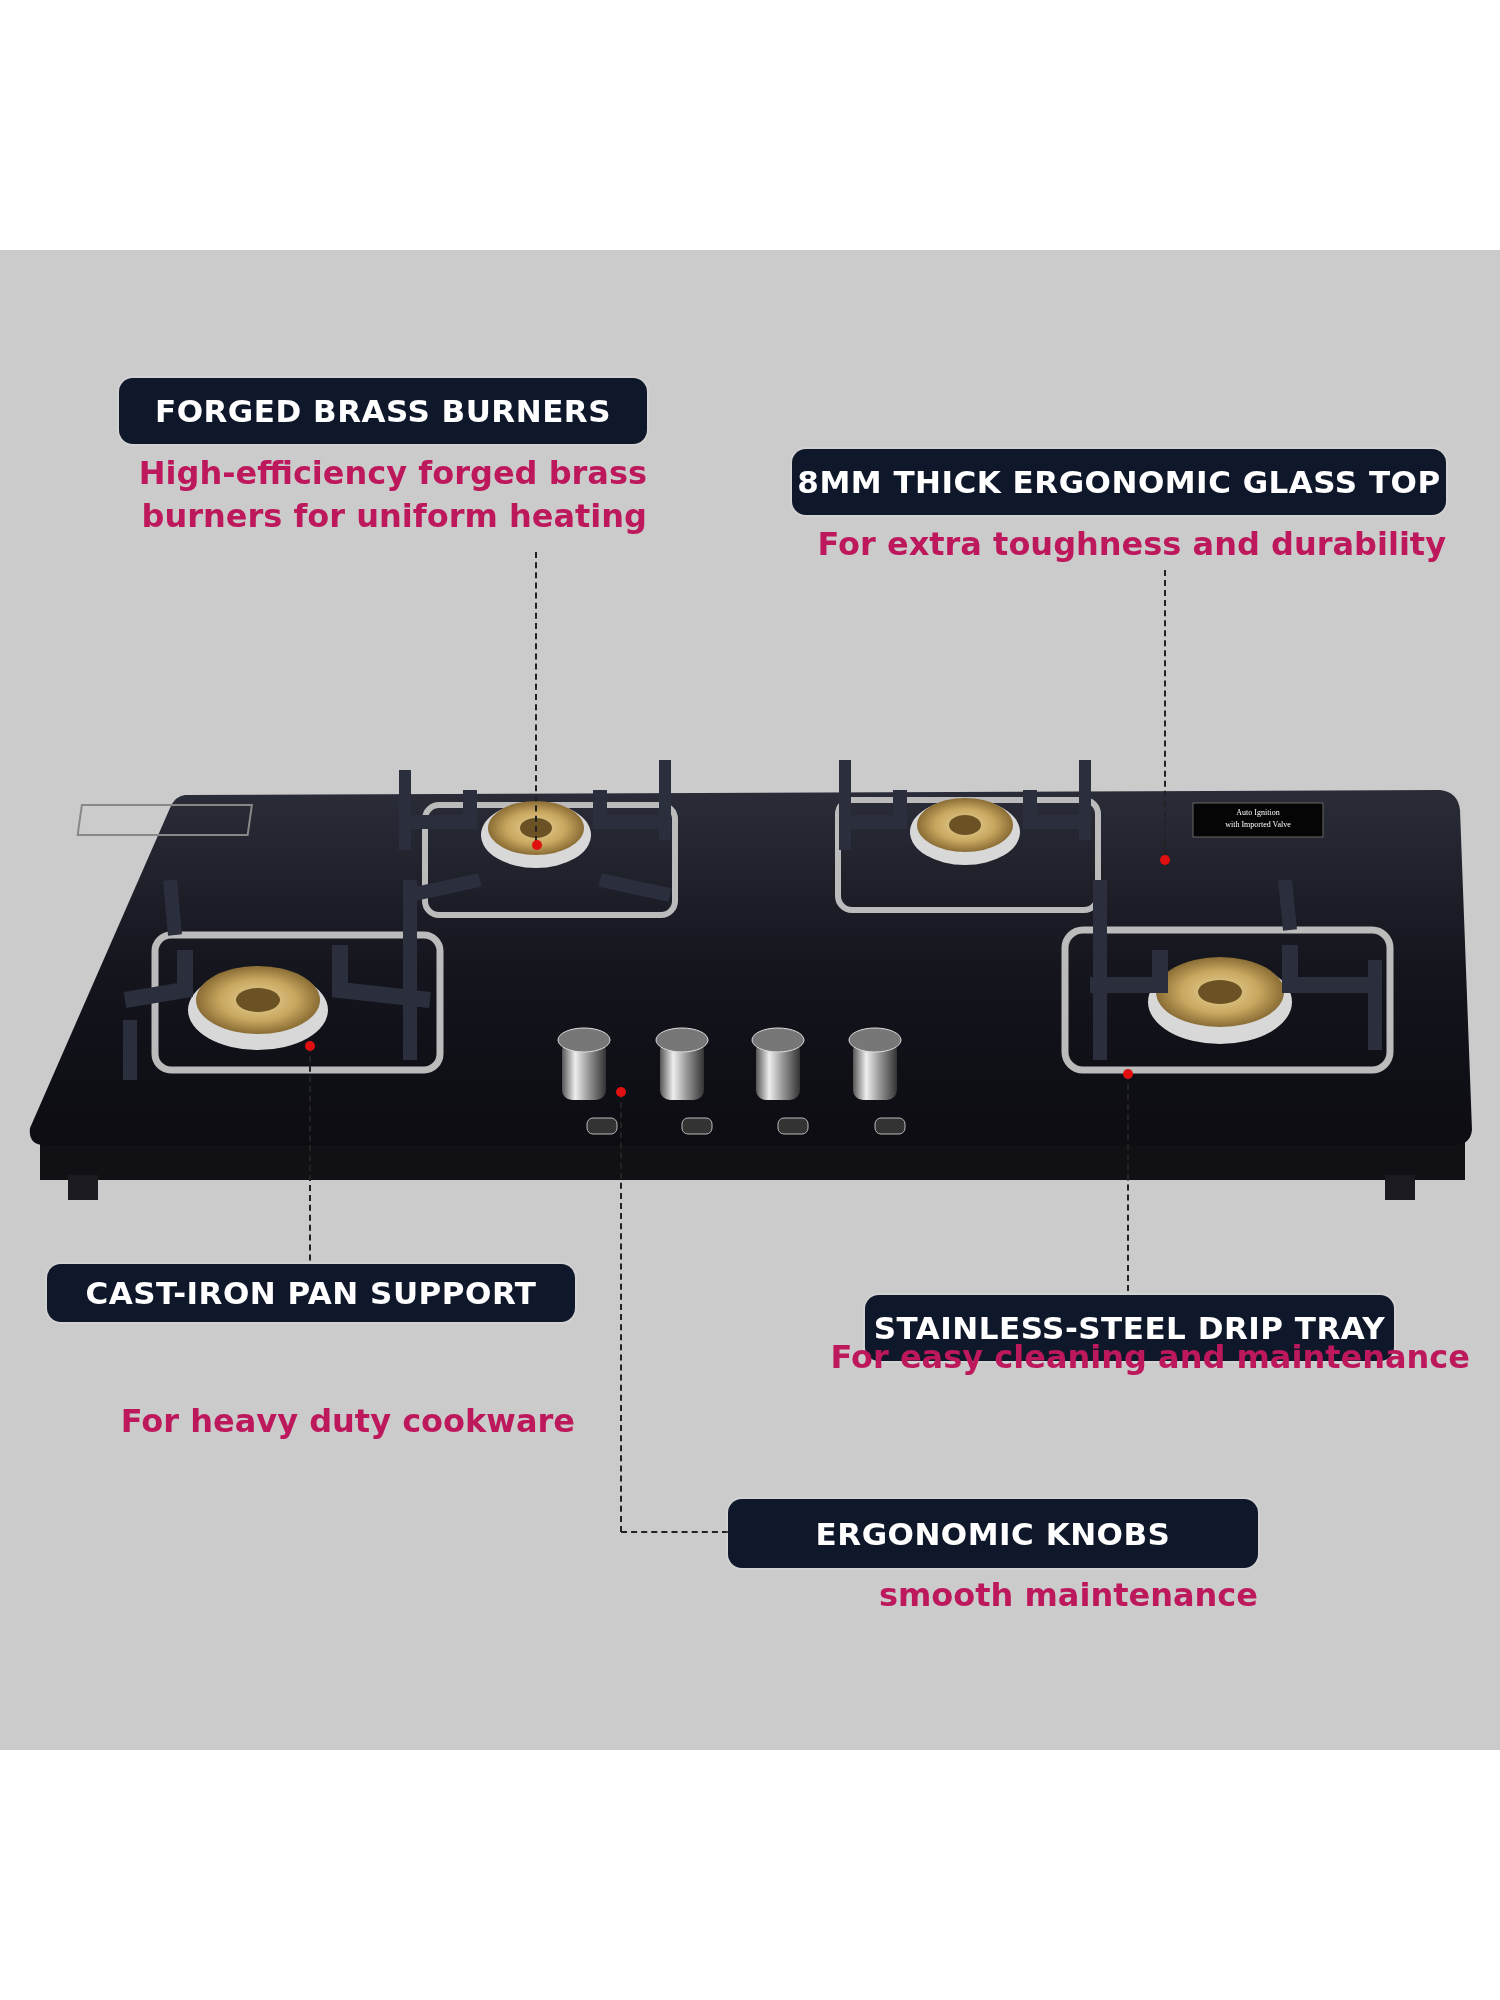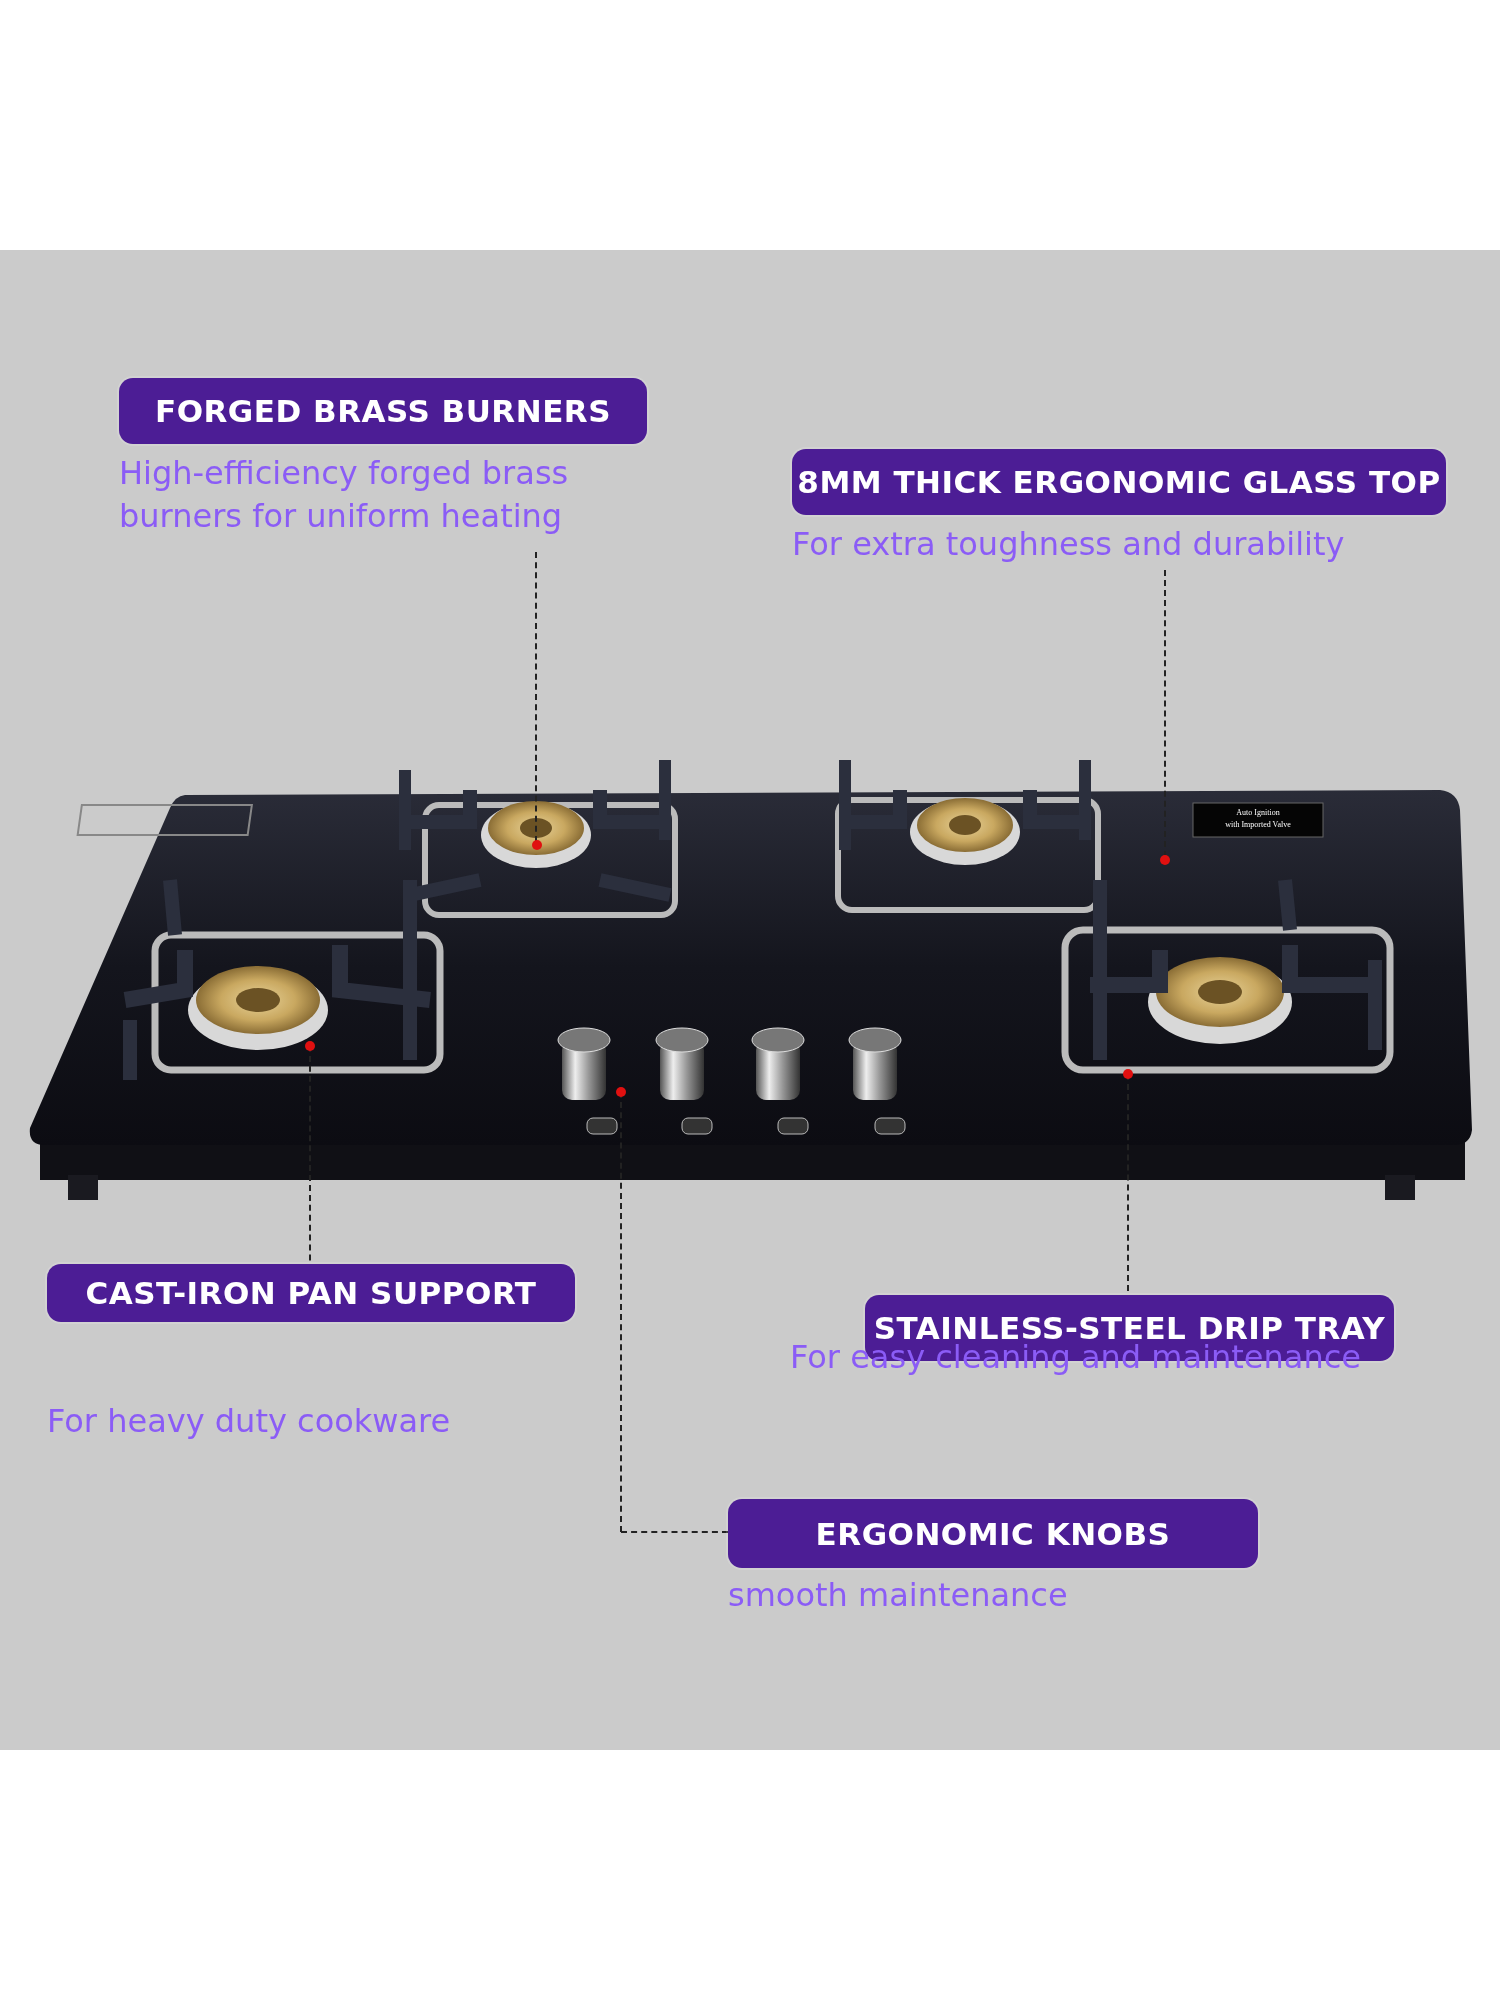--- a/index.html
+++ b/index.html
@@ -1,19 +1,19 @@
 <!DOCTYPE html>
 <html><head>
 <meta charset="utf-8">
 <style>
   html,body{margin:0;padding:0;}
   body{width:1500px;height:2000px;position:relative;background:#ffffff;overflow:hidden;font-family:"DejaVu Sans","Liberation Sans",sans-serif;}
   .band{position:absolute;left:0;top:250px;width:1500px;height:1500px;background:#cbcbcb;}
-  .pill{position:absolute;background:#4c1d95;border-radius:14px;color:#fff;font-weight:bold;font-size:31px;display:flex;align-items:center;justify-content:center;letter-spacing:0.5px;white-space:nowrap;box-shadow:0 0 0 2px rgba(255,255,255,0.15);}
-  .desc{position:absolute;color:#8b5cf6;font-size:32px;text-align:left;line-height:43px;white-space:nowrap;}
+  .pill{position:absolute;background:#0f172a;border-radius:14px;color:#fff;font-weight:bold;font-size:31px;display:flex;align-items:center;justify-content:center;letter-spacing:0.5px;white-space:nowrap;box-shadow:0 0 0 2px rgba(255,255,255,0.15);}
+  .desc{position:absolute;color:#be185d;font-size:32px;text-align:right;line-height:43px;white-space:nowrap;font-weight:bold;}
   .dash-v{position:absolute;width:0;border-left:2px dashed #222;}
   .dash-h{position:absolute;height:0;border-top:2px dashed #222;}
   .dot{position:absolute;width:10px;height:10px;border-radius:50%;background:#e01010;margin:-5px 0 0 -5px;}
   svg{position:absolute;left:0;top:0;}
 </style>
 </head>
 <body>
 
 <div class="band"></div>
 

